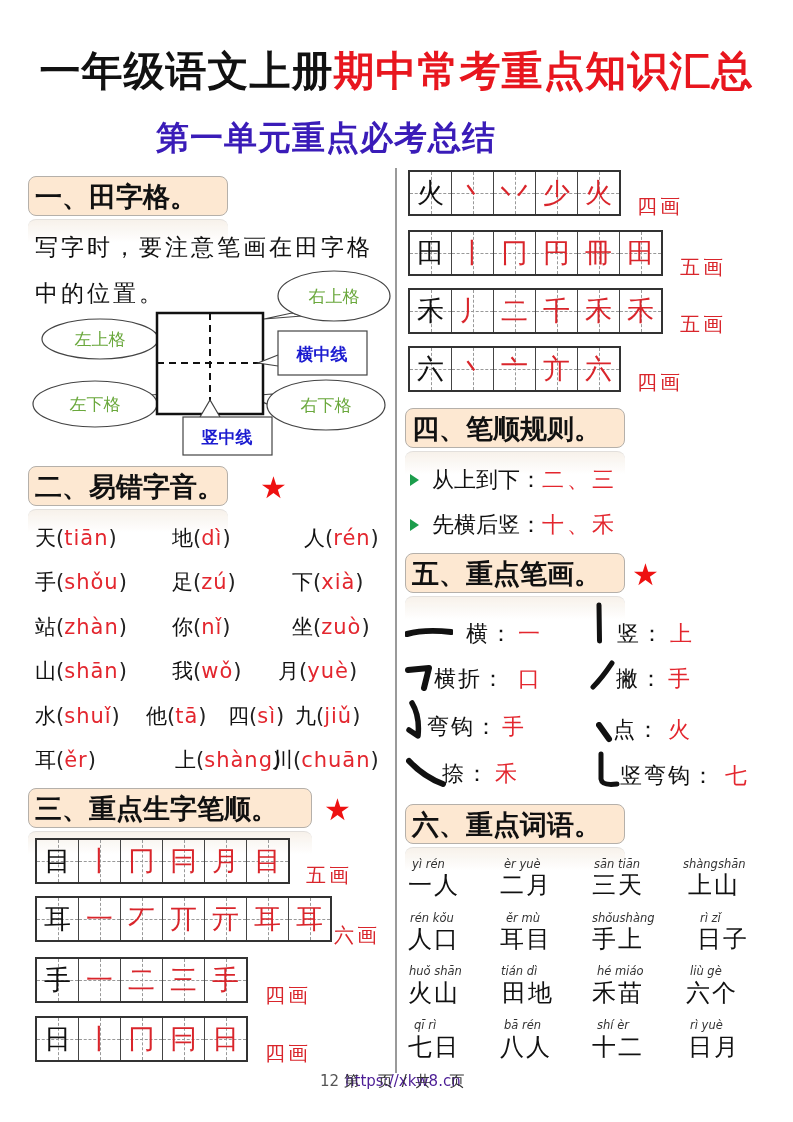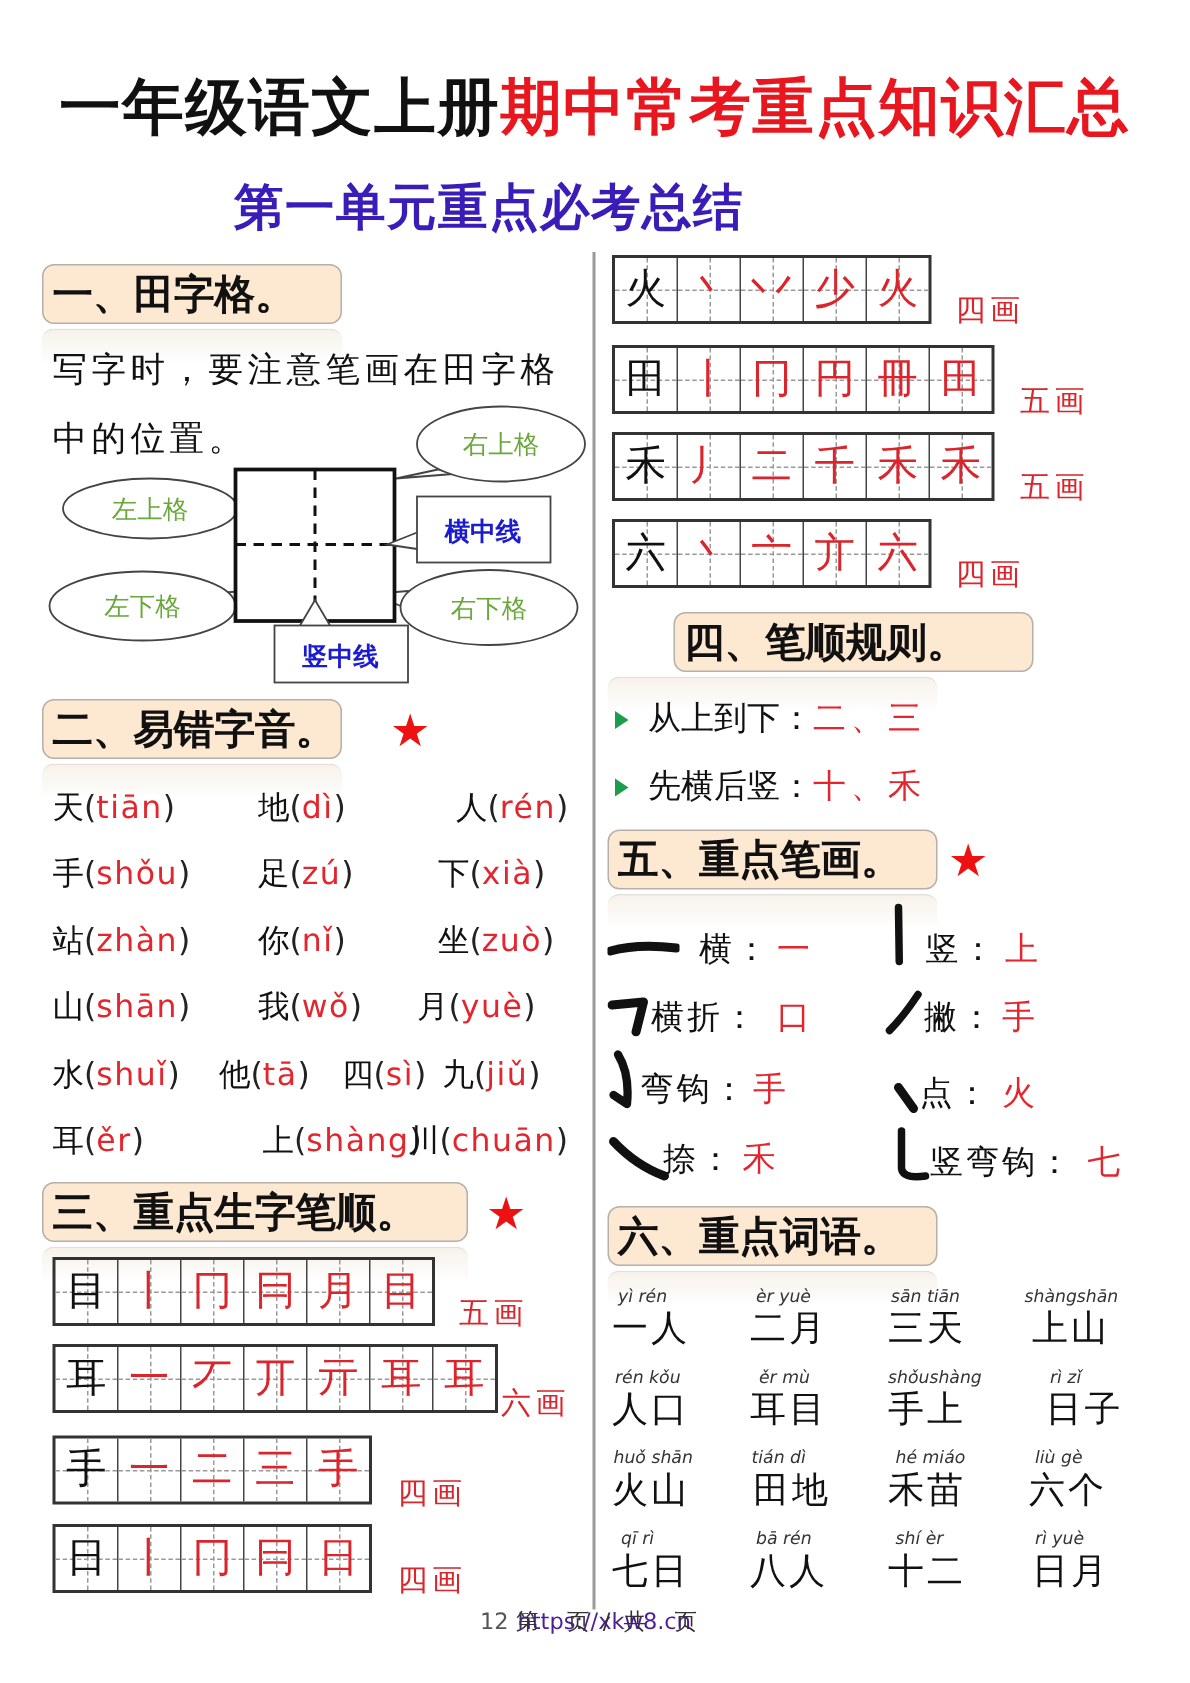--- a/index.html
+++ b/index.html
@@ -192,21 +192,21 @@
 
 <div class="abs grid" style="left:408px;top:346px;">
   <div class="cell"><span>六</span></div>
   <div class="cell"><span>丶</span></div>
   <div class="cell"><span>亠</span></div>
   <div class="cell"><span>亣</span></div>
   <div class="cell"><span>六</span></div>
 </div>
 <div class="abs count" style="left:637px;top:369px;">四画</div>
 
-<div class="abs hdr" style="left:405px;top:408px;width:240px;margin-left:44px;">四、笔顺规则。</div>
+<div class="abs hdr" style="left:405px;top:408px;width:220px;">四、笔顺规则。</div>
 <div class="abs hdr-ref" style="left:405px;top:451px;width:220px;"></div>
 
 <div class="abs tri" style="left:410px;top:474px;"></div>
 <div class="abs rule" style="left:432px;top:466px;">
   <span>从上到下：</span><span class="ex">二、三</span>
 </div>
 <div class="abs tri" style="left:410px;top:519px;"></div>
 <div class="abs rule" style="left:432px;top:511px;">
   <span>先横后竖：</span><span class="ex">十、禾</span>
 </div>

